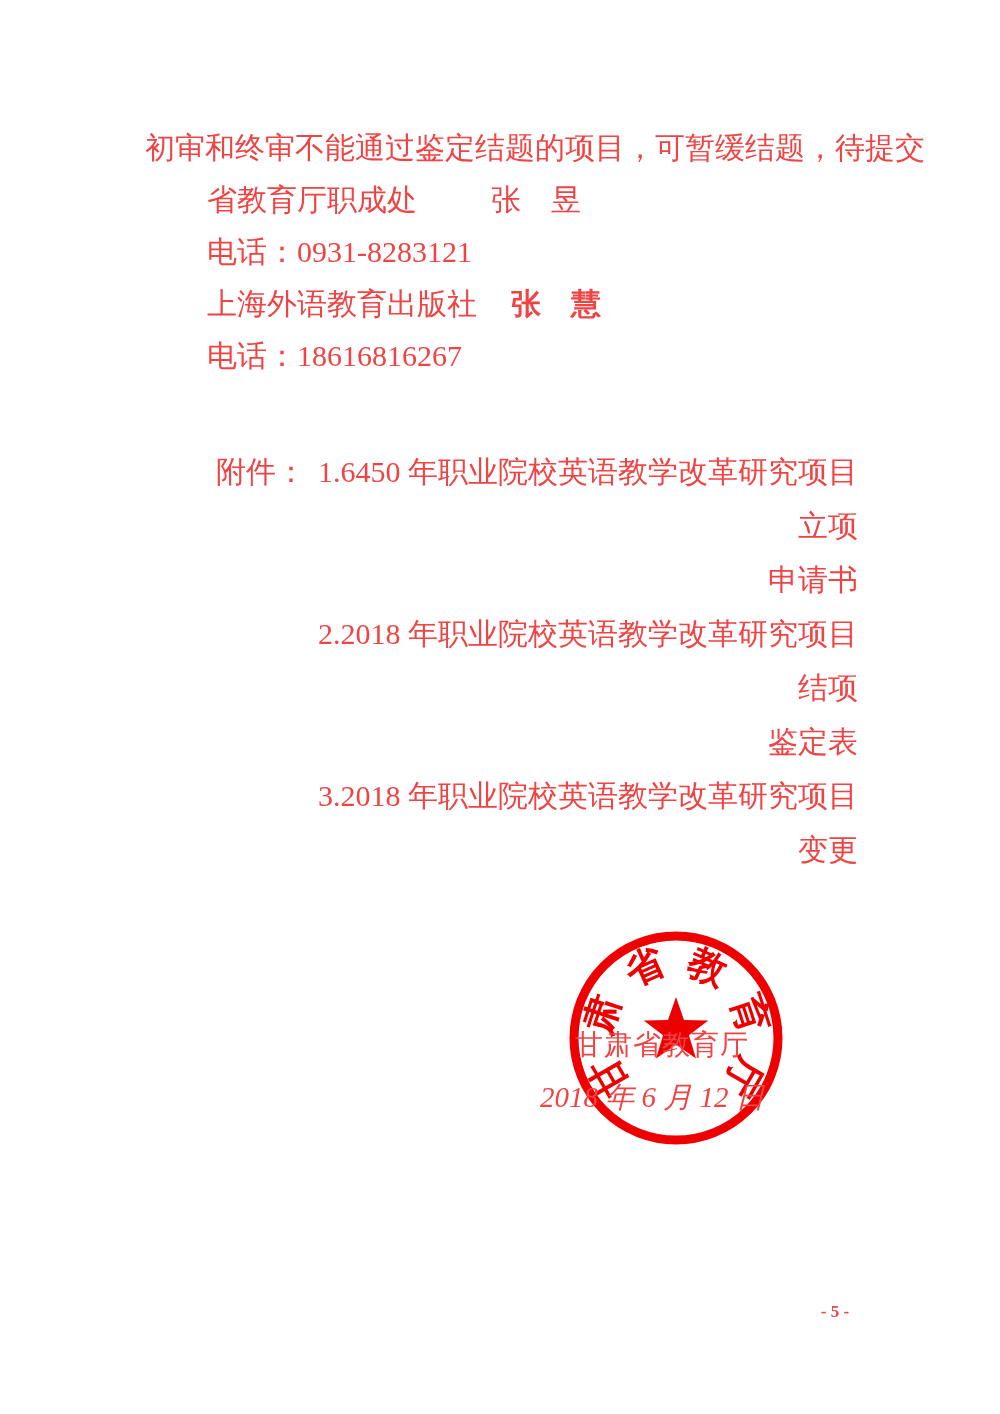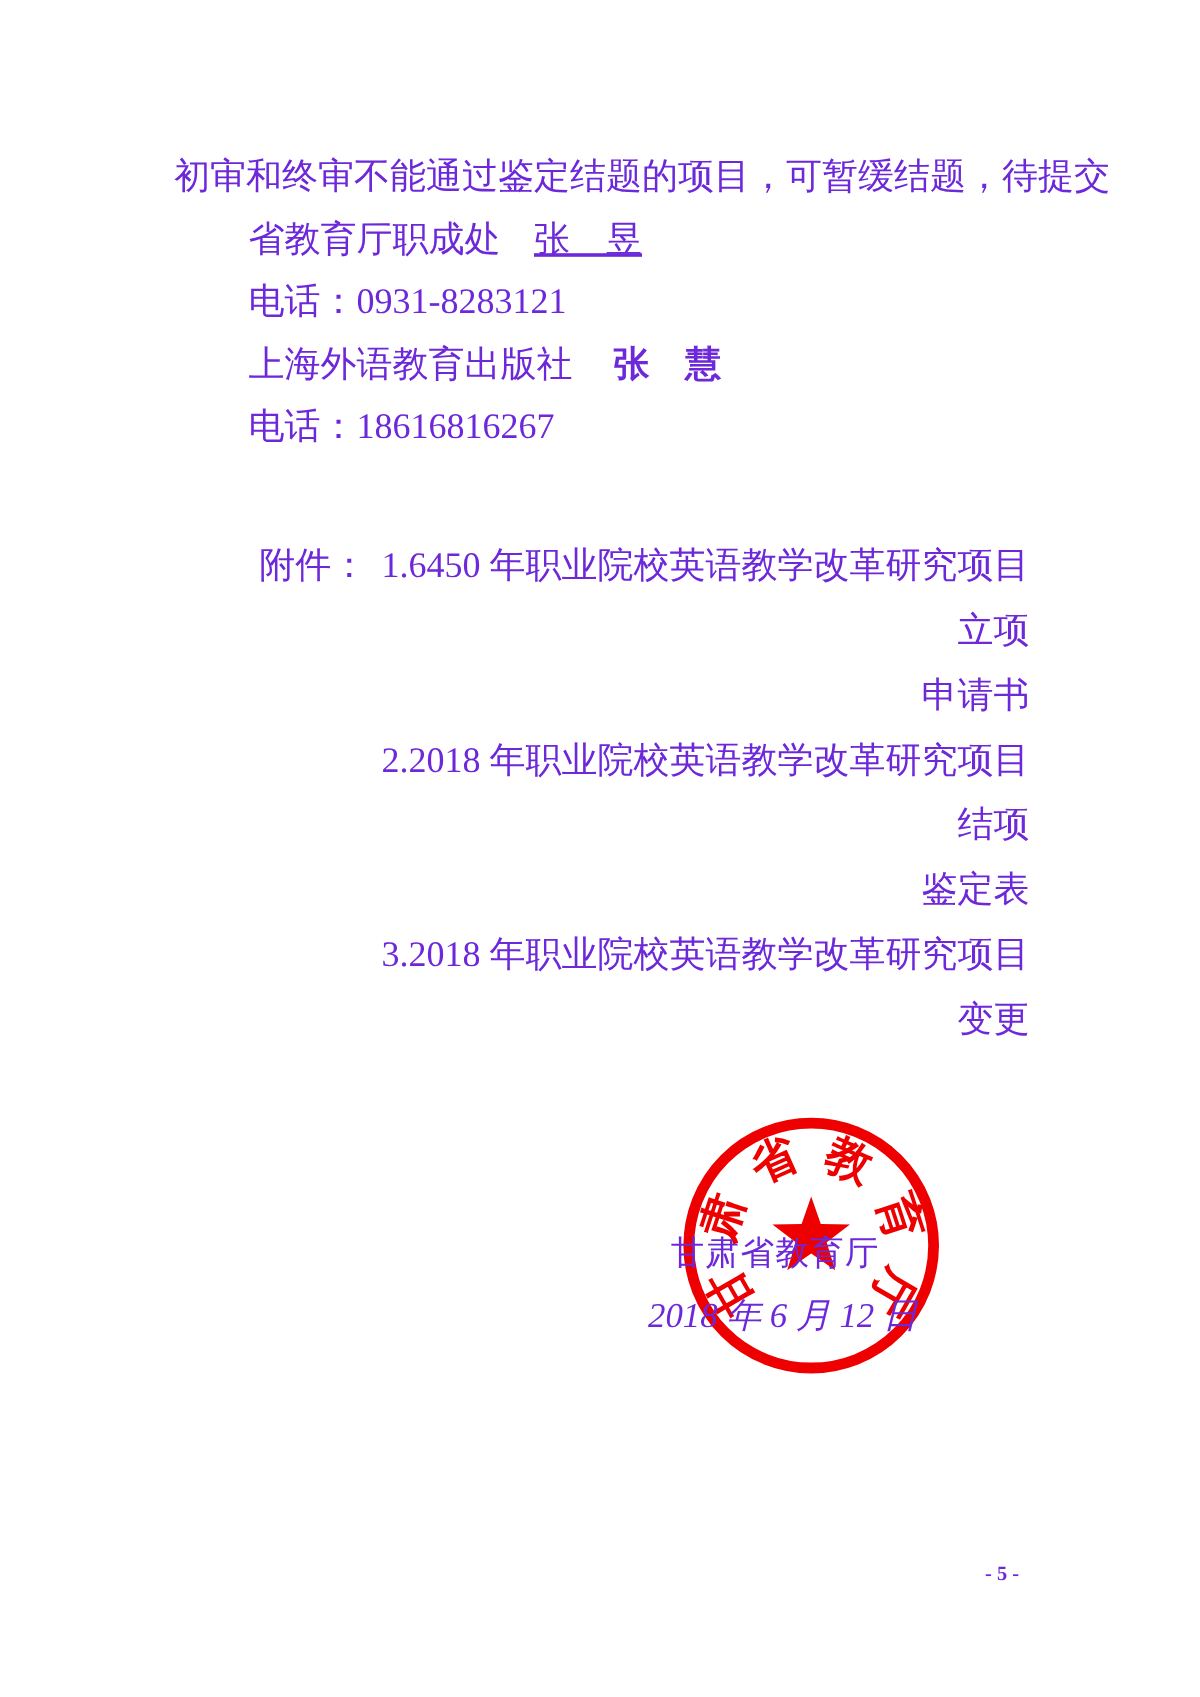--- a/index.html
+++ b/index.html
@@ -7,21 +7,21 @@
     padding: 0;
     background: #ffffff;
   }
   .page {
     position: relative;
     width: 1000px;
     height: 1414px;
     background: #ffffff;
     overflow: hidden;
     font-family: "Liberation Serif", "DejaVu Serif", serif;
-    color: #6d28d9;
+    color: #ef4444;
   }
   .content {
     position: absolute;
     left: 145px;
     top: 122px;
     width: 713px;
     font-size: 30px;
     line-height: 52px;
   }
   .para-line {
@@ -30,21 +30,21 @@
     white-space: nowrap;
   }
   .heading {
     padding-left: 62px;
     font-weight: 700;
     font-family: "Liberation Sans", "DejaVu Sans", sans-serif;
   }
   .contact-line {
     padding-left: 62px;
   }
-  .person-1 { margin-left: 28px; text-decoration: underline; }
+  .person-1 { margin-left: 74px; }
   .person-2 { margin-left: 34px; font-weight: bold; }
   .attachments {
     display: flex;
     padding-left: 71px;
     margin-top: 63px;
     line-height: 54px;
     text-align: right;
   }
   .attach-prefix { flex: 0 0 auto; }
   .attach-items { flex: 1 1 auto; }
@@ -63,21 +63,21 @@
   .seal-star { fill: #ee0000; }
   .seal-ring-char {
     fill: #ee0000;
     font-size: 38px;
     font-weight: 700;
     font-family: "Liberation Serif", "DejaVu Serif", serif;
     text-anchor: middle;
   }
   .seal-agency {
     position: absolute;
-    left: 516px;
+    left: 532px;
     top: 1028px;
     width: 260px;
     text-align: center;
     font-size: 28px;
     line-height: 34px;
     letter-spacing: 1px;
     z-index: 2;
   }
   .seal-date {
     position: absolute;

